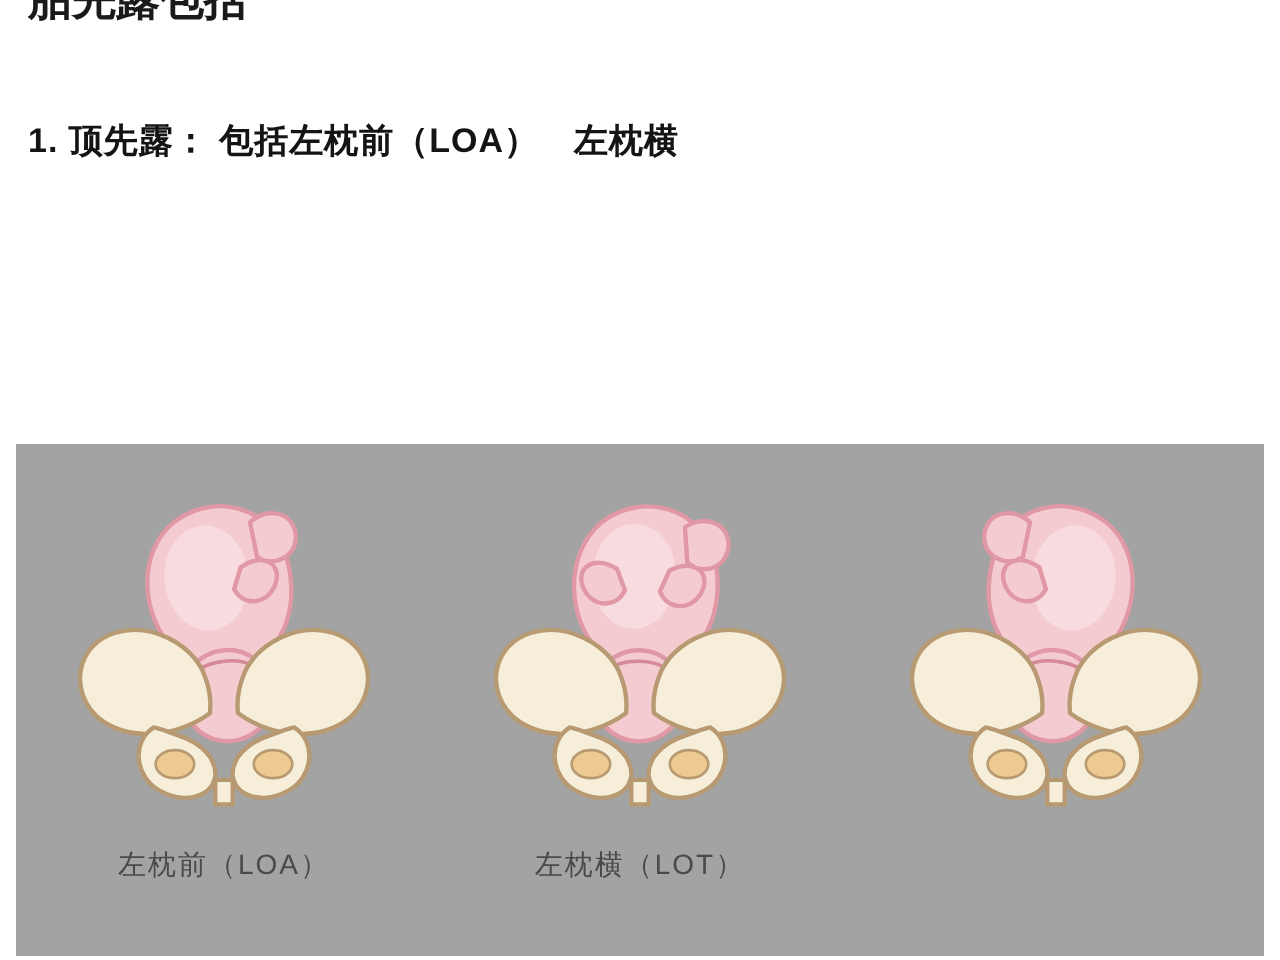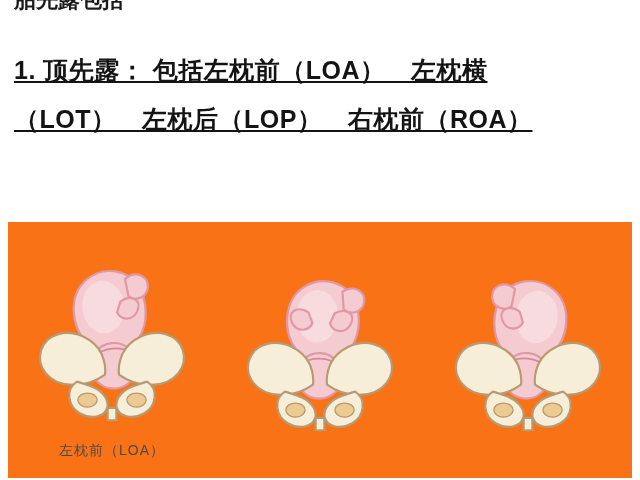--- a/index.html
+++ b/index.html
@@ -6,26 +6,26 @@
   html,body { width:640px; height:480px; }
   body { font-family:"Liberation Sans","DejaVu Sans",sans-serif; background:#ffffff; }
   .page { position:relative; width:640px; height:480px; background:#ffffff; overflow:hidden; }
 
   
   .clipped-line { position:absolute; top:0; left:14px; height:12px; overflow:hidden; }
   .clipped-line span { display:block; margin-top:-15px; font-size:22px; font-weight:700; color:#1a1a1a; white-space:nowrap; }
 
   
   .heading { position:absolute; top:46px; left:14px; right:6px; color:#141414; }
-  .heading .hline { font-size:25px; font-weight:700; line-height:49px; white-space:nowrap; letter-spacing:0.5px;text-decoration:underline; }
+  .heading .hline { font-size:17px; font-weight:700; line-height:49px; white-space:nowrap; letter-spacing:0.5px; }
 
   
   .figure-panel { position:absolute; left:8px; right:8px; top:222px; bottom:2px;
-                  background:#f97316; display:flex; justify-content:space-around;
-                  align-items:center; padding-top:8px; }
+                  background:#a3a3a3; display:flex; justify-content:space-around;
+                  align-items:flex-start; padding-top:8px; }
   figure.pos { width:33%; display:flex; flex-direction:column; align-items:center; }
   figure.pos svg { width:184px; height:192px; display:block; }
   figcaption { font-size:14px; color:#4a4a4a; margin-top:2px; letter-spacing:1px; white-space:nowrap; }
 
   
   .skin      { fill:#f4cbd1; stroke:#e098a4; stroke-width:2.5; }
   .skin-light{ fill:#f9dee2; stroke:none; opacity:.8; }
   .hairline  { fill:none; stroke:#d58896; stroke-width:2; stroke-linecap:round; }
   .bone      { fill:#f7eed9; stroke:#b79a72; stroke-width:2.5; stroke-linejoin:round; }
   .bone-hole { fill:#ecca92; stroke:#b79a72; stroke-width:1.5; }
@@ -34,21 +34,20 @@
 <body>
 
 <div class="page">
 
   <div class="clipped-line">
     <span>胎先露包括</span>
   </div>
 
   <div class="heading">
     <div class="hline">1. 顶先露： 包括左枕前（LOA）　左枕横</div>
-    <div class="hline">（LOT）　左枕后（LOP）　右枕前（ROA）</div>
   </div>
 
   <div class="figure-panel">
 
     <figure class="pos">
       <svg viewBox="0 0 210 210" aria-hidden="true">
         <g transform="rotate(-6 105 110)">
           <path class="skin" d="M78,102 C60,80 62,44 84,29 C105,15 133,22 143,44 C151,62 149,86 137,101 C128,112 118,117 105,117 C94,117 85,110 78,102 Z"></path>
           <ellipse class="skin-light" cx="100" cy="62" rx="24" ry="30"></ellipse>
           <path class="skin" d="M120,58 C134,50 145,59 138,71 C132,81 119,80 115,70 Z"></path>
@@ -83,20 +82,21 @@
         <g>
           <path class="bone" d="M97,140 C75,156 43,156 29,138 C17,122 23,100 43,94 C63,88 85,100 93,116 C96,123 98,132 97,140 Z"></path>
           <path class="bone" d="M113,140 C135,156 167,156 181,138 C193,122 187,100 167,94 C147,88 125,100 117,116 C114,123 112,132 113,140 Z"></path>
           <path class="bone" d="M65,148 C52,156 54,176 68,184 C82,192 98,188 100,176 C101,166 92,157 80,153 C74,151 70,149 65,148 Z"></path>
           <path class="bone" d="M145,148 C158,156 156,176 142,184 C128,192 112,188 110,176 C109,166 118,157 130,153 C136,151 140,149 145,148 Z"></path>
           <ellipse class="bone-hole" cx="77" cy="169" rx="11" ry="8"></ellipse>
           <ellipse class="bone-hole" cx="133" cy="169" rx="11" ry="8"></ellipse>
           <path class="bone" d="M100,178 L110,178 L110,192 L100,192 Z"></path>
         </g>
       </svg>
+      <figcaption>左枕横（LOT）</figcaption>
     </figure>
 
     <figure class="pos">
       <svg viewBox="0 0 210 210" aria-hidden="true">
         <g transform="translate(210,0) scale(-1,1) rotate(-6 105 110)">
           <path class="skin" d="M78,102 C60,80 62,44 84,29 C105,15 133,22 143,44 C151,62 149,86 137,101 C128,112 118,117 105,117 C94,117 85,110 78,102 Z"></path>
           <ellipse class="skin-light" cx="100" cy="62" rx="24" ry="30"></ellipse>
           <path class="skin" d="M120,58 C134,50 145,59 138,71 C132,81 119,80 115,70 Z"></path>
           <path class="skin" d="M128,33 C140,24 155,31 153,45 C151,56 138,60 130,53 Z"></path>
           <circle class="skin" cx="105" cy="130" r="26"></circle>

